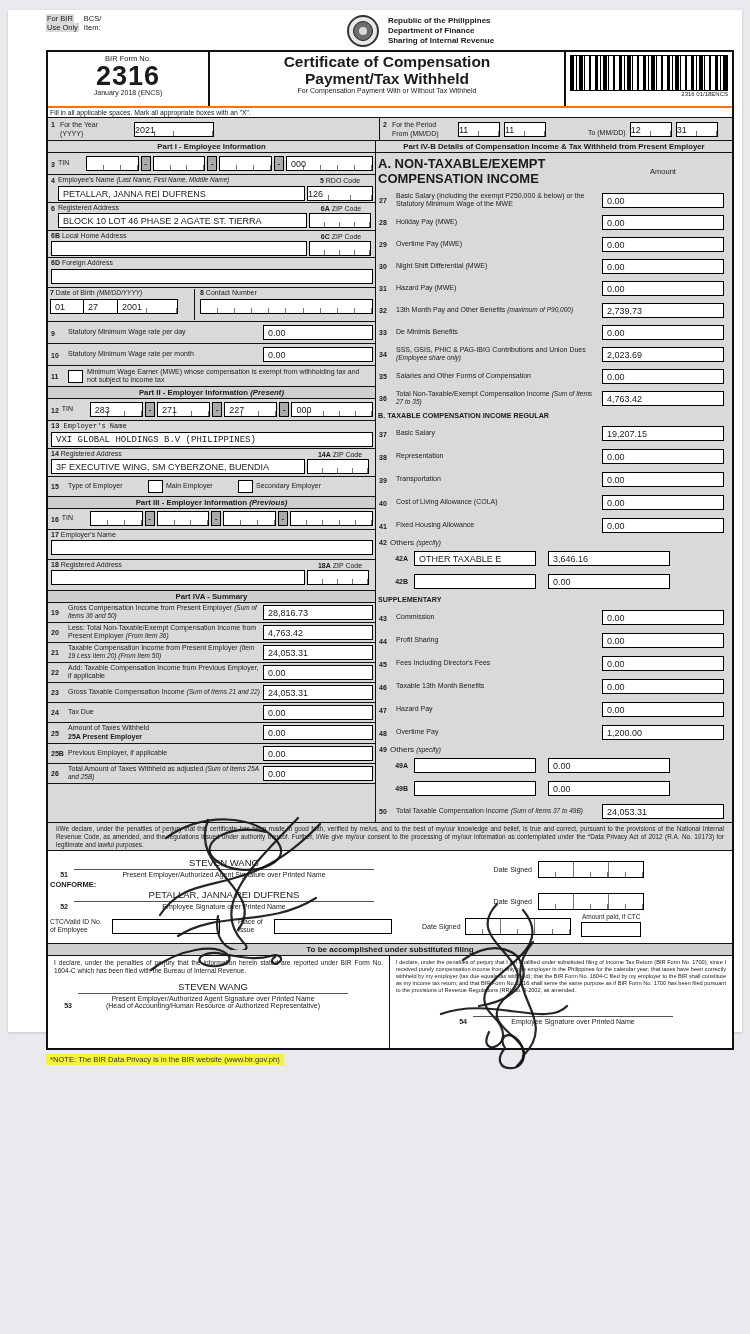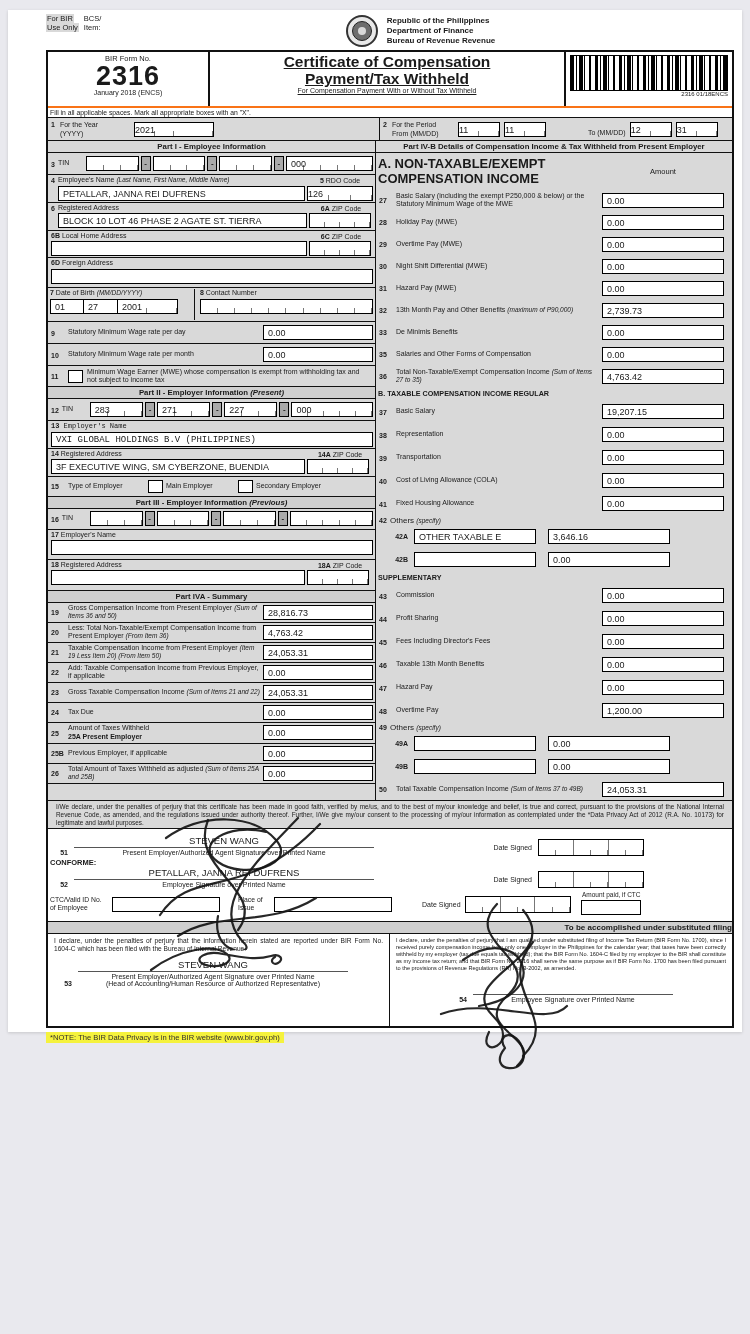--- a/index.html
+++ b/index.html
@@ -27,21 +27,21 @@
   .hl-gray span{background:#d9d9d9;display:inline-block;padding:0 1px;}
   .agency-wrap{flex:1;display:flex;justify-content:center;align-items:center;gap:8px;margin-left:-60px;}
   .agency{font-size:8px;font-weight:bold;line-height:10px;}
   
   .mainbox{border:2px solid #111;background:#d9d9d9;}
   .headrow{display:flex;background:#fff;border-bottom:2px solid #f97316;height:54px;}
   .fno{width:160px;border-right:2px solid #111;text-align:center;padding-top:2px;}
   .fno .lbl{font-size:7.5px;}
   .fno .big{font-size:27px;font-weight:bold;line-height:26px;letter-spacing:1px;}
   .fno .ver{font-size:7px;}
-  .ftitle{flex:1;text-align:center;padding-top:1px;text-decoration:underline;}
+  .ftitle{flex:1;text-align:center;padding-top:1px;}
   .ftitle .t{font-size:15.5px;font-weight:bold;line-height:17px;}
   .ftitle .s{font-size:7px;border-bottom:0;}
   .fbar{width:158px;border-left:2px solid #111;padding:3px 4px 0 4px;text-align:right;}
   .barcode{height:34px;background:repeating-linear-gradient(90deg,#000 0 3px,#fff 3px 5px,#000 5px 6px,#fff 6px 8px,#000 8px 12px,#fff 12px 13px,#000 13px 14px,#fff 14px 18px,#000 18px 20px,#fff 20px 24px);border:1px solid #000;}
   .fbar .cap{font-size:6px;}
   .fillnote{background:#fff;border-bottom:1.5px solid #111;font-size:6.8px;padding:1px 2px;}
 
   
   .periodrow{display:flex;border-bottom:1.5px solid #111;}
   .p-left{width:327px;border-right:1.5px solid #111;display:flex;padding:2px;gap:4px;}
@@ -116,21 +116,21 @@
       linear-gradient(#777,#777) 33.3% 0/1px 100% no-repeat,
       linear-gradient(#777,#777) 66.6% 0/1px 100% no-repeat,
       repeating-linear-gradient(to right,transparent 0 calc(16.66% - 1px),#777 calc(16.66% - 1px) 16.66%) left bottom/100% 5px no-repeat,
       #fff;}
   .conforme{font-weight:bold;font-size:7.5px;padding:2px 0 0 2px;}
   .ctcrow{display:flex;align-items:center;gap:4px;padding:3px 2px 2px 2px;}
   .ctcrow .sl{font-size:6.8px;line-height:8px;}
   .apblock{margin-left:6px;text-align:right;}
   .apblock .sl{font-size:6.5px;display:block;margin-bottom:1px;}
 
-  .subhdrbar{background:#cfcfcf;border-top:1.5px solid #111;border-bottom:1.5px solid #111;text-align:right;font-weight:bold;font-size:8px;padding:1px 0;}
+  .subhdrbar{background:#cfcfcf;border-top:1.5px solid #111;border-bottom:1.5px solid #111;text-align:center;font-weight:bold;font-size:8px;padding:1px 0;}
   .subgrid{display:flex;background:#fff;}
   .subbox{width:50%;box-sizing:border-box;padding:3px 6px;min-height:92px;position:relative;}
   .subbox.left{border-right:1.5px solid #111;}
   .subbox .txt{font-size:6.6px;line-height:8px;text-align:justify;}
   .subbox.right .txt{font-size:5.6px;line-height:7px;}
   .sline{display:flex;align-items:flex-end;margin-top:6px;}
   .sline .n{width:24px;text-align:right;padding-right:6px;box-sizing:border-box;}
   .sline .sigline{width:260px;}
   .notebar{margin-top:4px;display:inline-block;background:#f5f23d;font-size:7.6px;padding:1px 4px;color:#33302a;}
   svg.sig{position:absolute;pointer-events:none;}
@@ -156,21 +156,21 @@
       </div>
       <div class="agency-wrap">
         <svg width="34" height="34" viewBox="0 0 34 34">
           <circle cx="17" cy="17" r="15" fill="#e8e8e8" stroke="#333" stroke-width="2"></circle>
           <circle cx="17" cy="17" r="9.5" fill="#6d6d6d" stroke="#222" stroke-width="1"></circle>
           <circle cx="17" cy="17" r="4" fill="#d9d9d9"></circle>
         </svg>
         <div class="agency">
           <div>Republic of the Philippines</div>
           <div>Department of Finance</div>
-          <div>Bureau of Revenue Revenue</div>
+          <div>Sharing of Internal Revenue</div>
         </div>
       </div>
     </div>
 
     <div class="mainbox">
 
       <div class="headrow">
         <div class="fno">
           <div class="lbl">BIR Form No.</div>
           <div class="big">2316</div>
@@ -477,20 +477,25 @@
               </div>
               <div class="arow">
                 <span class="n">32</span>
                 <span class="lbx"><span>13th Month Pay and Other Benefits</span> <span class="sub">(maximum of P90,000)</span></span>
                 <span class="wb">2,739.73</span>
               </div>
               <div class="arow">
                 <span class="n">33</span>
                 <span class="lbx"><span>De Minimis Benefits</span> </span>
                 <span class="wb">0.00</span>
+              </div>
+              <div class="arow">
+                <span class="n">34</span>
+                <span class="lbx"><span>SSS, GSIS, PHIC &amp; PAG-IBIG Contributions and Union Dues</span> <span class="sub">(Employee share only)</span></span>
+                <span class="wb">2,023.69</span>
               </div>
               <div class="arow">
                 <span class="n">35</span>
                 <span class="lbx"><span>Salaries and Other Forms of Compensation</span> </span>
                 <span class="wb">0.00</span>
               </div>
               <div class="arow">
                 <span class="n">36</span>
                 <span class="lbx"><span>Total Non-Taxable/Exempt Compensation Income</span> <span class="sub">(Sum of Items 27 to 35)</span></span>
                 <span class="wb">4,763.42</span>

